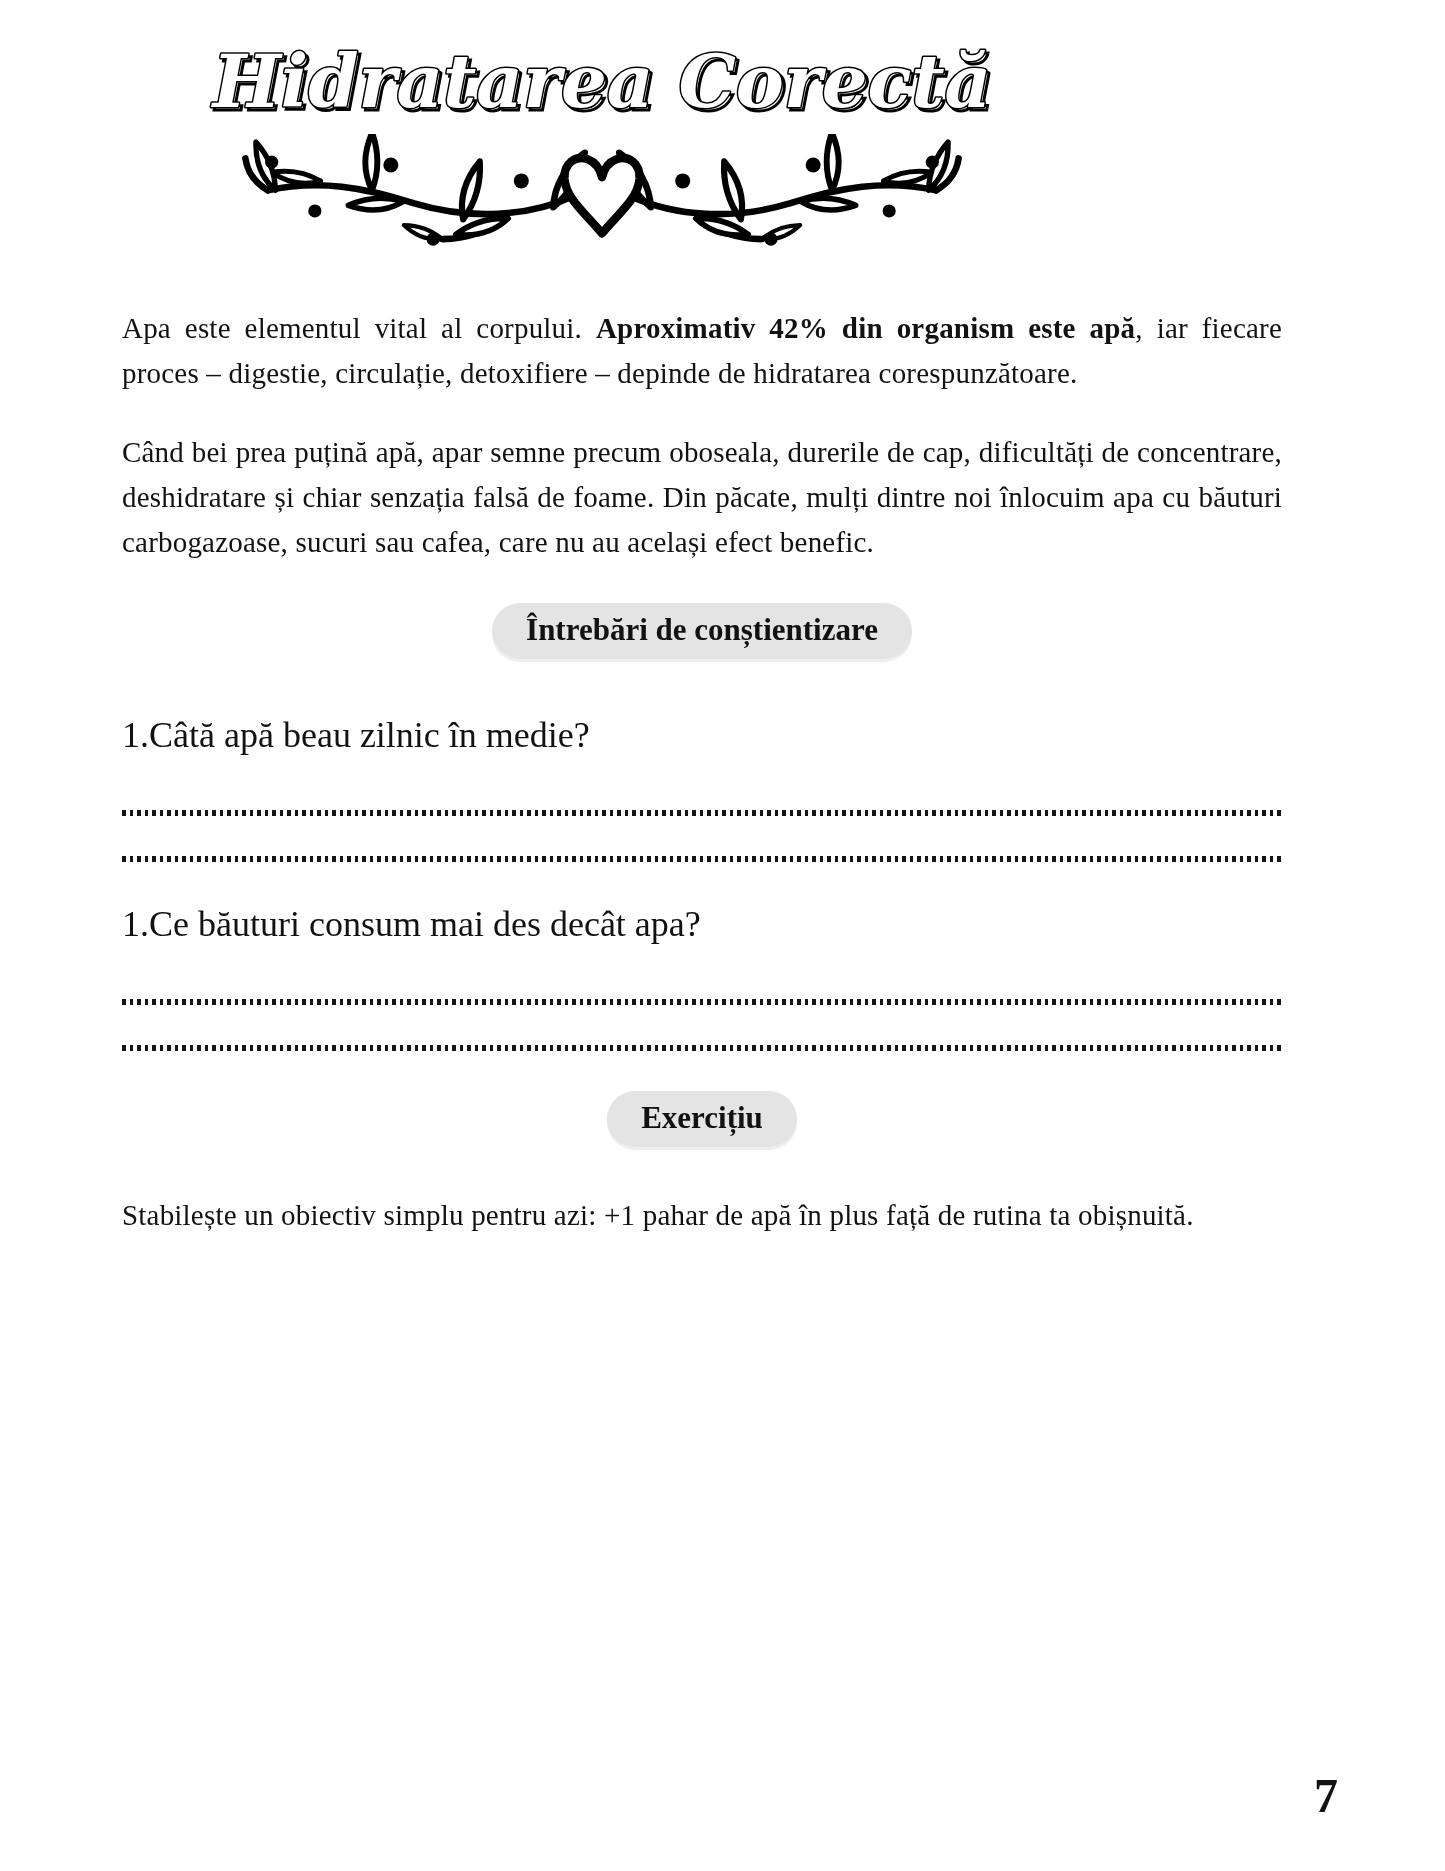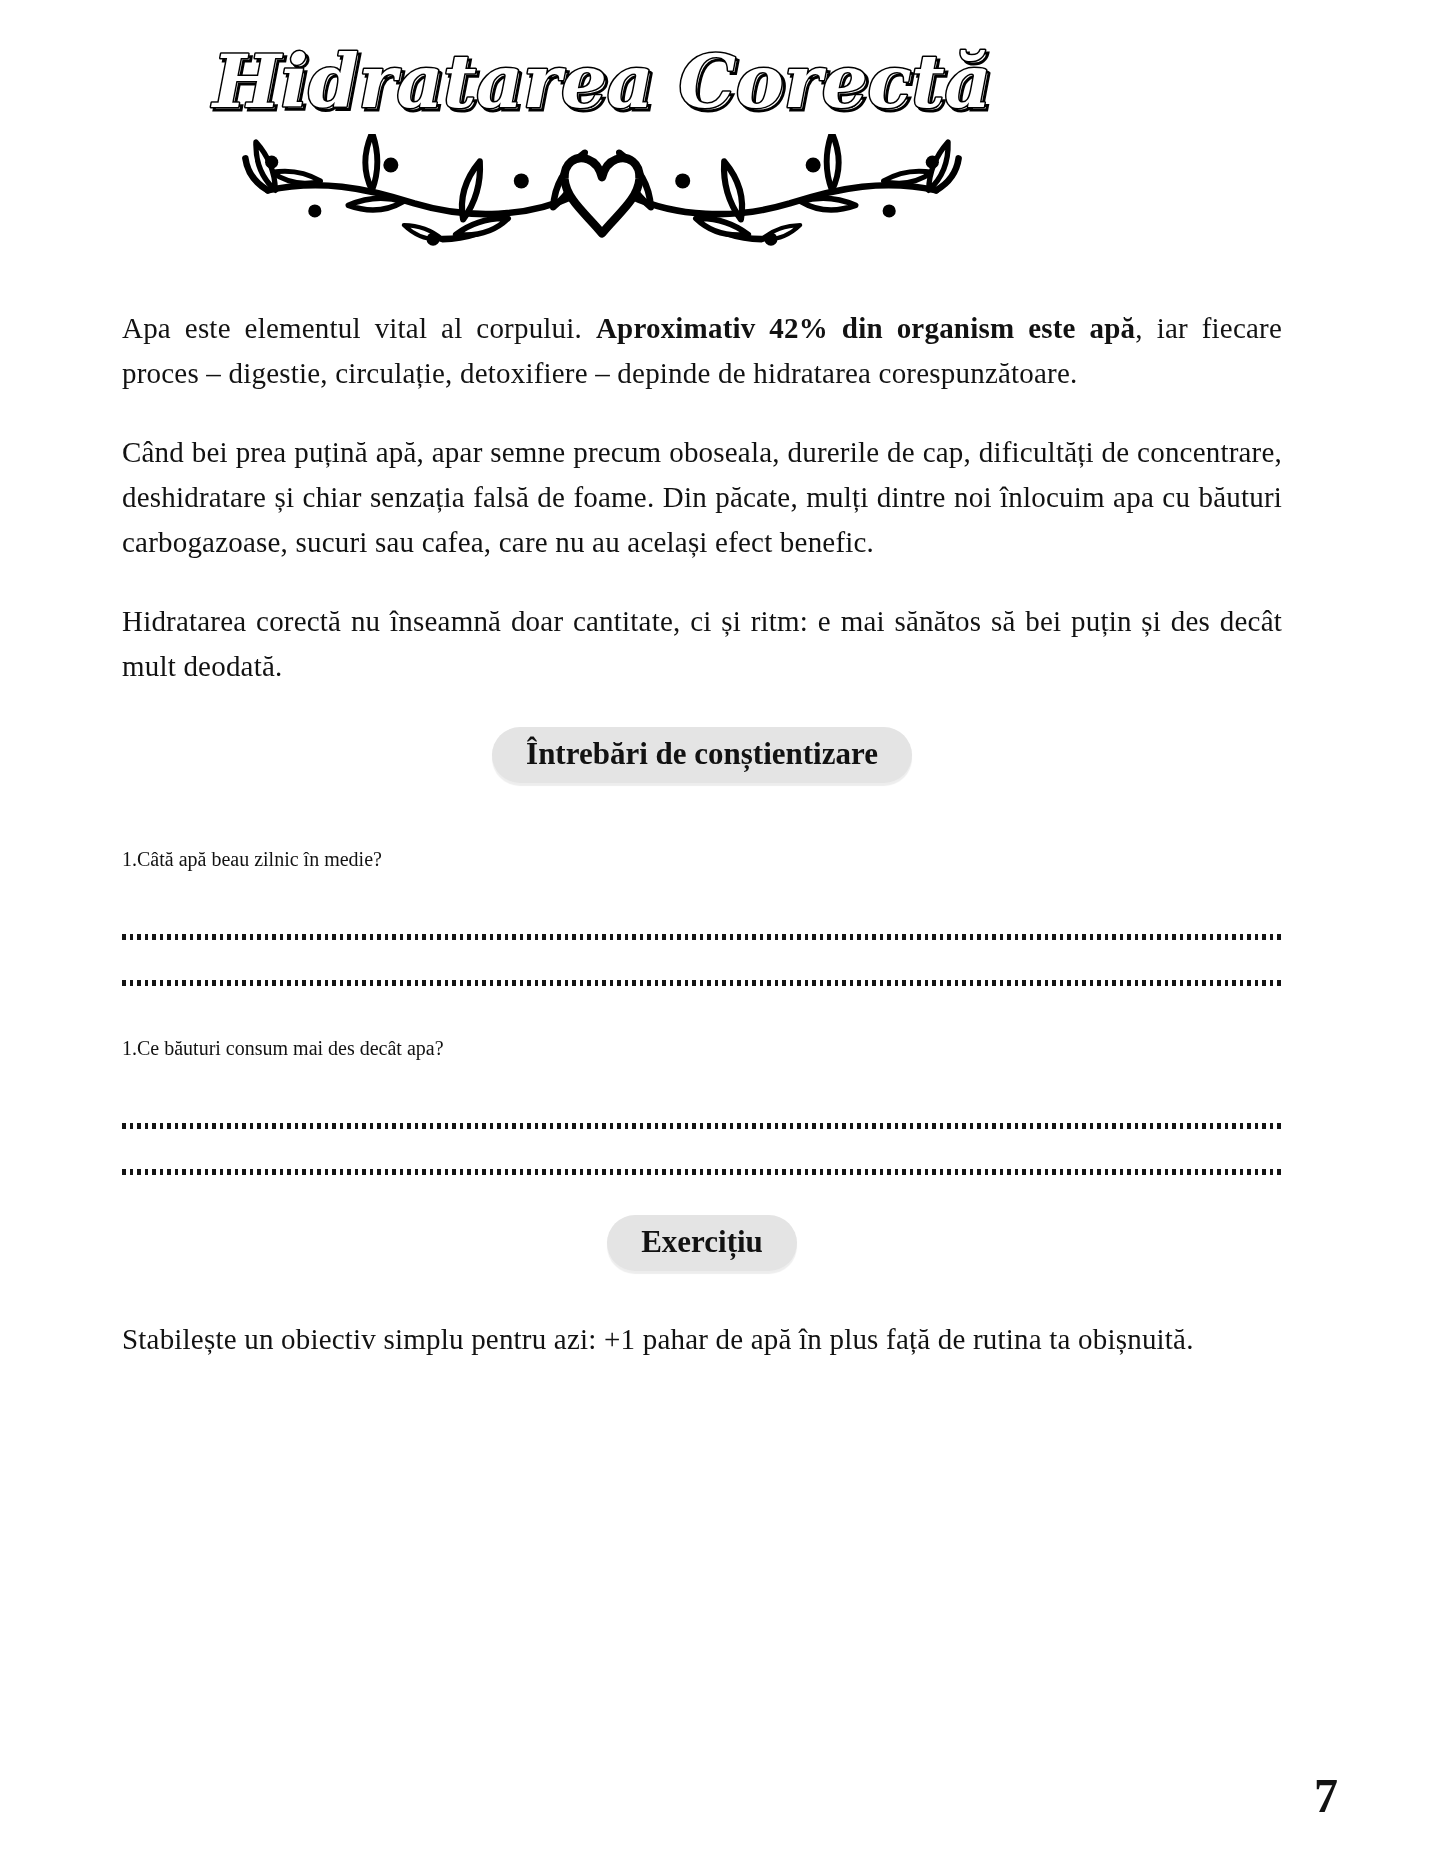--- a/index.html
+++ b/index.html
@@ -49,21 +49,21 @@
     font-size: 31px;
     font-weight: bold;
     box-shadow: 0 3px 1px rgba(0,0,0,0.07);
     text-align: left;
   }
   .badge.questions { margin-top: 38px; margin-bottom: 54px; }
   .badge.exercise  { margin-top: 18px; margin-bottom: 46px; }
 
   
   .q-label {
-    font-size: 20px;
+    font-size: 36px;
     line-height: 45px;
     margin: 0 0 52px 0;
   }
   .dotline {
     height: 6px;
     margin: 0 0 40px 0;
     background-image: repeating-linear-gradient(
       to right,
       #141414 0px, #141414 3.5px,
       transparent 3.5px, transparent 7.5px
@@ -133,21 +133,20 @@
                C428,22 441,31 440,48 C438,70 416,86 400,106 Z" fill="#ffffff" stroke="#000" stroke-width="9" stroke-linejoin="round"></path>
     </svg>
   </div>
 
   <div class="content">
 
     <p class="para"><span>Apa este elementul vital al corpului. </span><b>Aproximativ 42% din organism este apă</b><span>, iar fiecare proces – digestie, circulație, detoxifiere – depinde de hidratarea corespunzătoare.</span></p>
 
     <p class="para">Când bei prea puțină apă, apar semne precum oboseala, durerile de cap, dificultăți de concentrare, deshidratare și chiar senzația falsă de foame. Din păcate, mulți dintre noi înlocuim apa cu băuturi carbogazoase, sucuri sau cafea, care nu au același efect benefic.</p>
 
-    <p class="para">Hidratarea corectă nu înseamnă doar cantitate, ci și ritm: e mai sănătos să bei puțin și des decât mult deodată.</p>
 
     <div class="badge questions">Întrebări de conștientizare</div>
 
     <p class="q-label">1.Câtă apă beau zilnic în medie?</p>
     <div class="dotline"></div>
 
     <div class="dotline"></div>
 
     <p class="q-label">1.Ce băuturi consum mai des decât apa?</p>
     <div class="dotline"></div>

